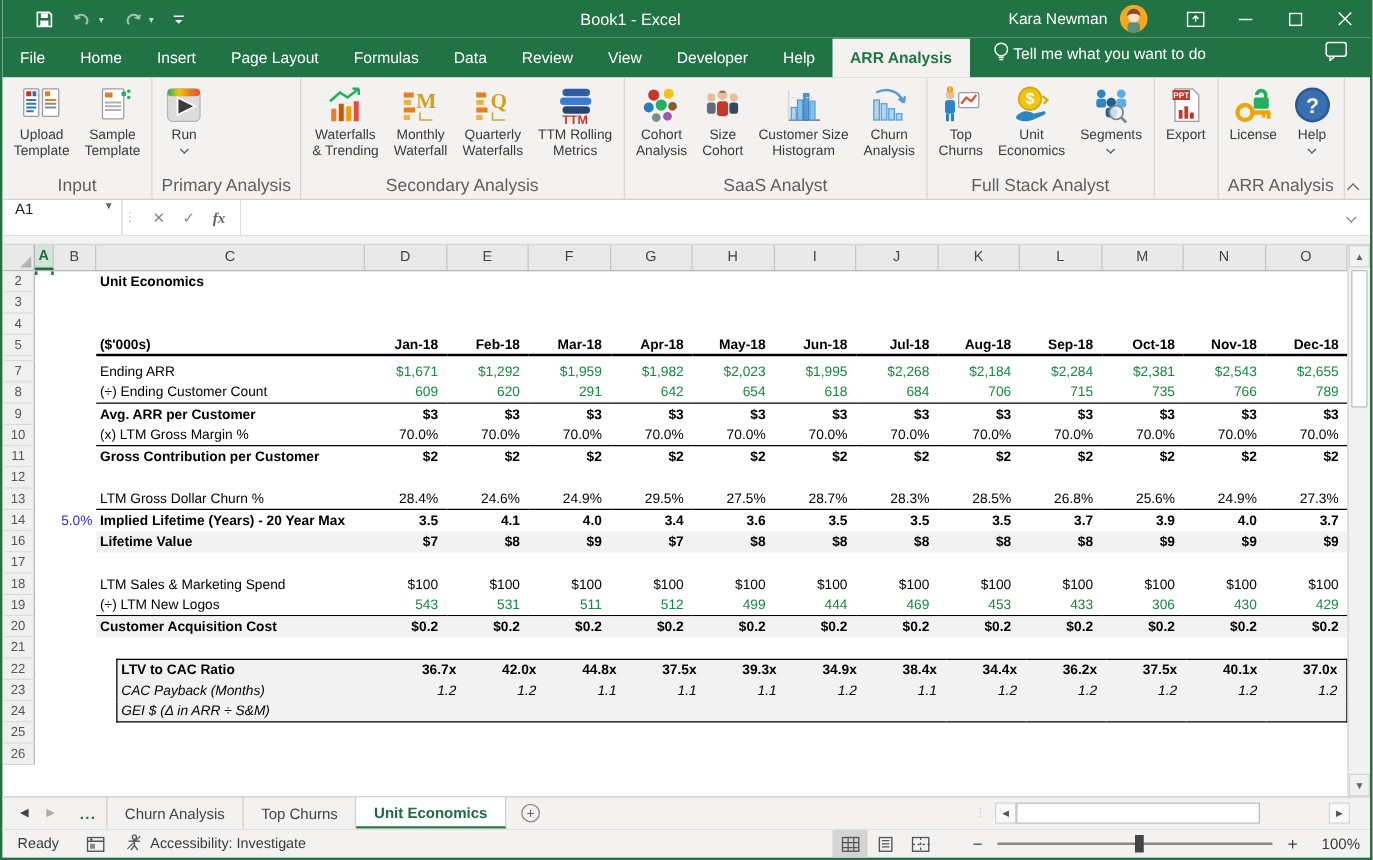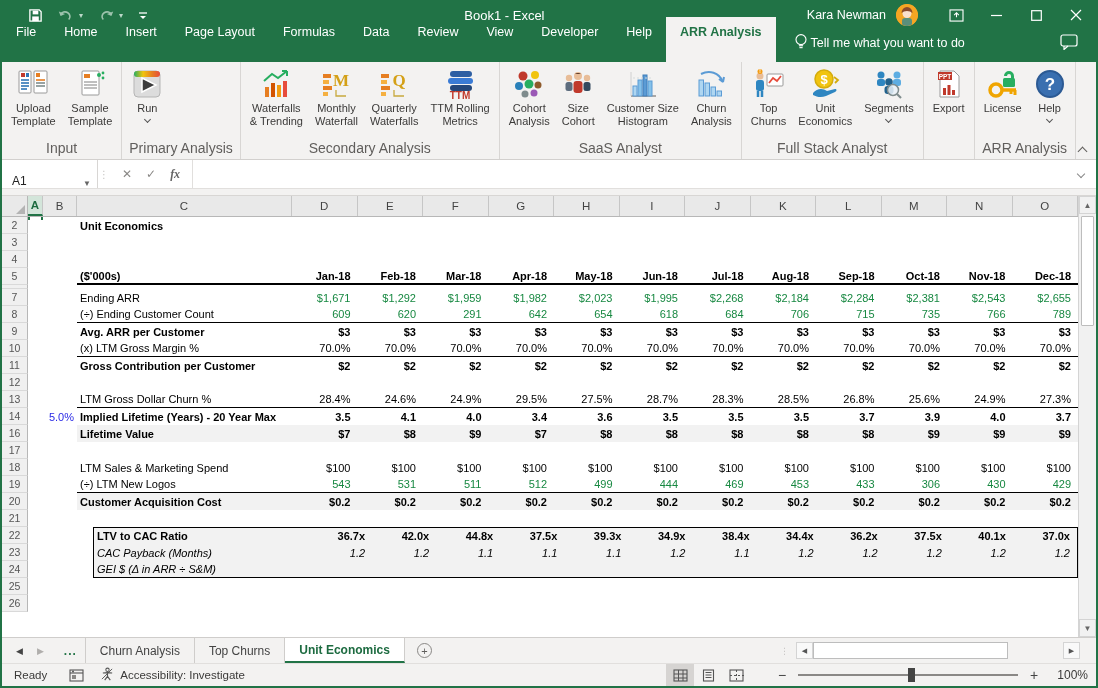--- a/index.html
+++ b/index.html
@@ -13,39 +13,39 @@
   .qat { display:flex; align-items:center; gap:14px; padding-left:26px; width:200px; }
   .qat svg { display:block; }
   .qat .mini-caret { font-size:8px; color:#bcd9c9; margin-left:-10px; }
   .title-center { flex:1; text-align:center; font-size:13px; color:#fff; }
   .title-right { display:flex; align-items:center; gap:0; }
   .user-name { font-size:12.5px; margin-right:10px; }
   .avatar { width:22px; height:22px; border-radius:50%; background:#f5a623; overflow:hidden; margin-right:18px; }
   .win-btn { width:40px; height:30px; display:flex; align-items:center; justify-content:center; }
   
   .tabrow { height:32px; background:#217346; display:flex; align-items:flex-end; flex:none; }
-  .rtab { color:#fff; font-size:12.5px; padding:8px 14px 23px 14px; cursor:default; }
+  .rtab { color:#fff; font-size:12.5px; padding:8px 14px 9px 14px; cursor:default; }
   .rtab.active { background:#f3f2f1; color:#217346; font-weight:bold; }
   .tellme { display:flex; align-items:center; gap:3px; color:#fff; font-size:12.5px; padding:0 14px 9px 18px; }
   .tabrow-spacer { flex:1; }
   .comment-btn { padding:0 18px 8px 0; }
   
   .ribbon { height:98px; background:#f3f2f1; border-bottom:1px solid #d2d0ce; display:flex; position:relative; flex:none; }
   .rgroup { display:flex; flex-direction:column; border-right:1px solid #d8d6d4; padding:2px 3px 0 3px; }
   .rgroup-btns { flex:1; display:flex; align-items:flex-start; }
   .rgroup-label { text-align:center; font-size:14px; color:#605e5c; padding:1px 4px 3px 4px; white-space:nowrap; }
   .rbtn { display:flex; flex-direction:column; align-items:center; padding:4px 6px 1px 6px; border-radius:2px; cursor:default; }
   .rbtn .ricon { width:32px; height:32px; }
   .rbtn .ricon svg { width:32px; height:32px; display:block; }
   .rbtn .rlabel { font-size:11px; color:#3b3a39; text-align:center; line-height:13px; margin-top:2px; white-space:nowrap; }
   .rbtn .chev { width:5px; height:5px; border-right:1.3px solid #555; border-bottom:1.3px solid #555; transform:rotate(45deg); margin-top:2px; }
   .collapse-chev { position:absolute; right:10px; bottom:4px; width:7px; height:7px; border-left:1.5px solid #605e5c; border-top:1.5px solid #605e5c; transform:rotate(45deg); }
   
   .formulabar { height:29px; background:#fff; border-bottom:1px solid #e1dfdd; display:flex; align-items:stretch; flex:none; }
-  .namebox { width:96px; border-right:1px solid #d8d6d4; display:flex; align-items:flex-end; padding-left:10px; font-size:12px; color:#222; }
+  .namebox { width:96px; border-right:1px solid #d8d6d4; display:flex; align-items:flex-start; padding-left:10px; font-size:12px; color:#222; }
   .namebox .nb-arrow { margin-left:auto; margin-right:6px; font-size:8px; color:#666; }
   .fb-dots { width:12px; display:flex; align-items:center; justify-content:center; color:#c8c6c4; font-size:10px; }
   .fb-icons { display:flex; align-items:center; gap:14px; padding:0 12px; border-right:1px solid #e1dfdd; color:#8a8886; font-size:12px; }
   .fb-fx { font-style:italic; font-family:"Liberation Serif",serif; font-weight:bold; color:#666; }
   .fb-input { flex:1; border:none; outline:none; font-size:12px; padding-left:8px; }
   .fb-chev { width:30px; display:flex; align-items:center; justify-content:center; }
   .fb-chev .chev { width:6px; height:6px; border-right:1.5px solid #888; border-bottom:1.5px solid #888; transform:rotate(45deg); }
   .fgap { height:7px; background:#f3f2f1; border-bottom:1px solid #d8d6d4; flex:none; }
   
   .sheet { flex:1; display:flex; overflow:hidden; }

